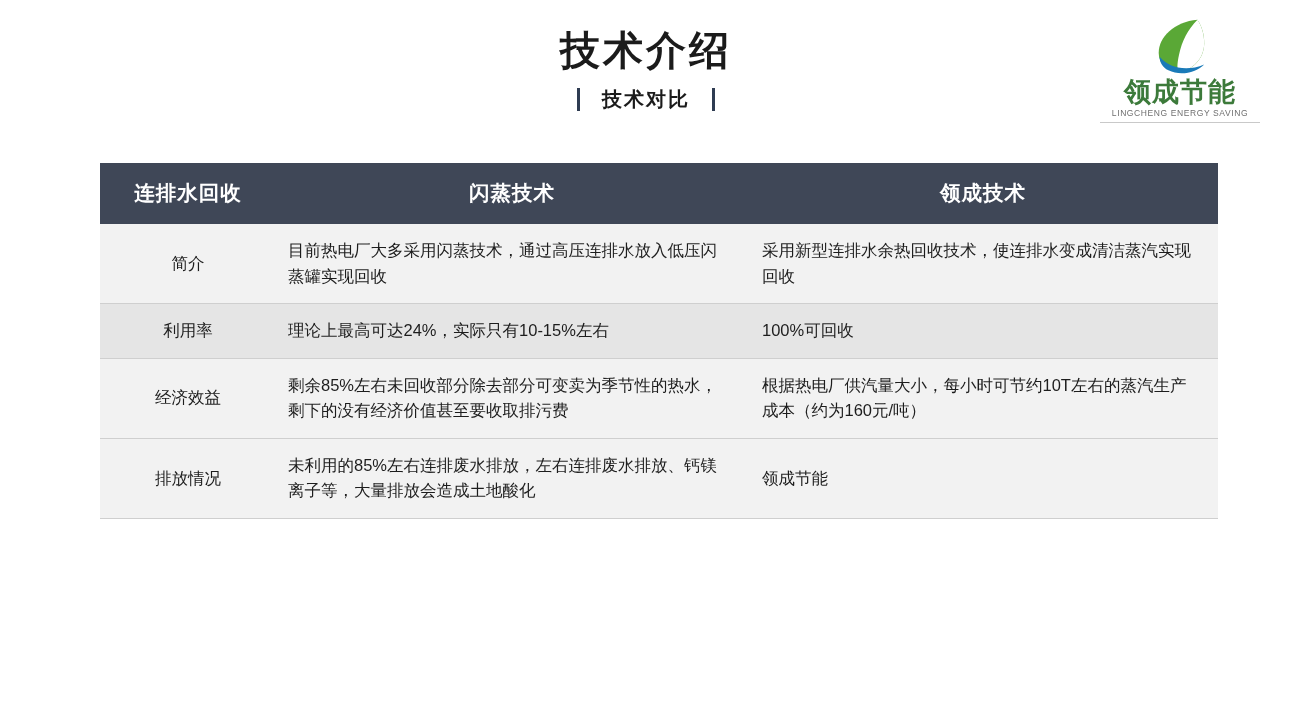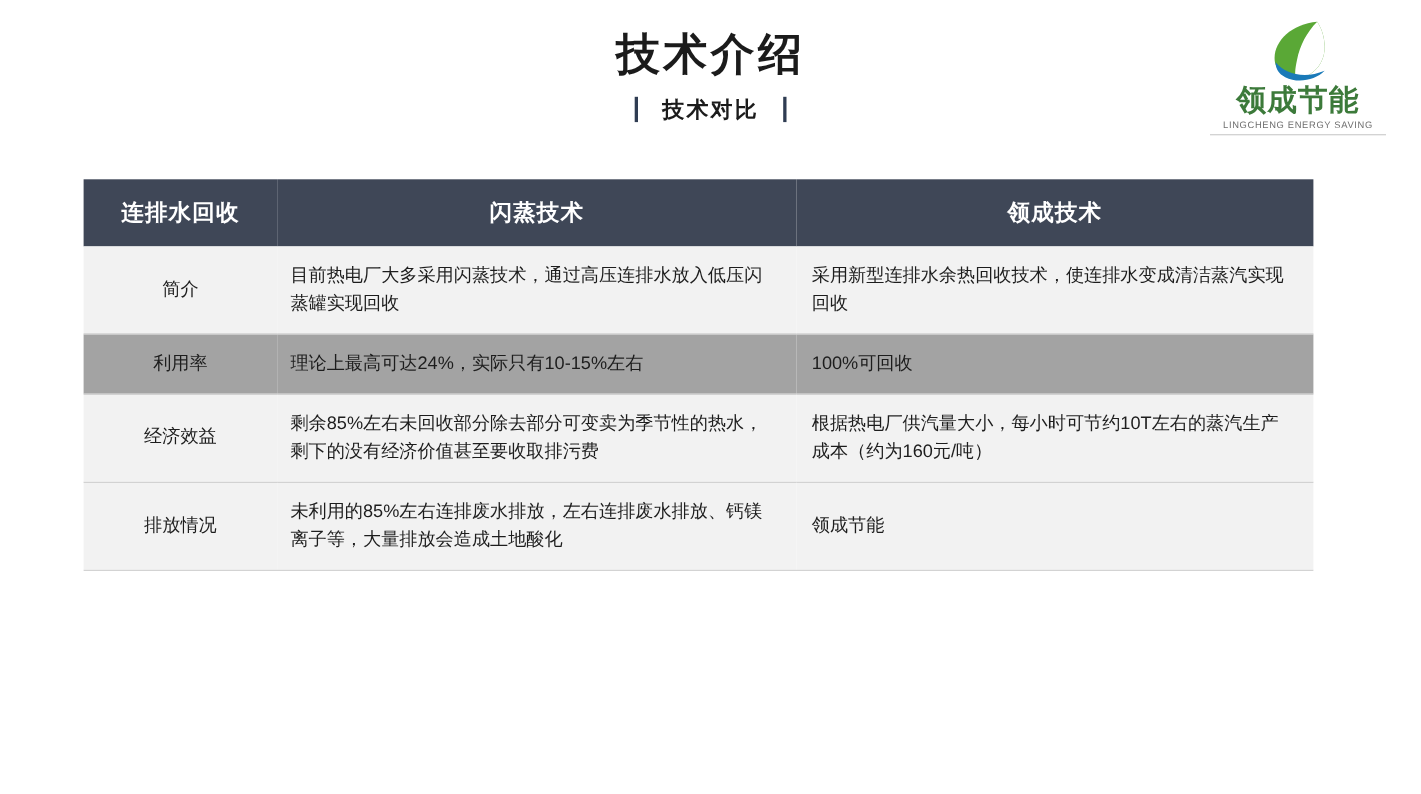--- a/index.html
+++ b/index.html
@@ -95,21 +95,21 @@
   }
   .logo-rule {
     margin-top: 4px;
     border-top: 1px solid #c9c9c9;
     width: 100%;
   }
 
   
   .table-wrap {
     position: absolute;
-    left: 76px;
+    left: 100px;
     top: 163px;
     width: 1118px;
   }
   table.cmp {
     width: 100%;
     border-collapse: collapse;
     table-layout: fixed;
   }
   table.cmp thead th {
     background: #3f4757;
@@ -137,21 +137,21 @@
   td.cell {
     padding: 14px 16px 14px 14px;
   }
   td.cell.first {
     padding-left: 12px;
   }
   tr.shaded td {
     background: #f2f2f2;
   }
   tr.plain td {
-    background: #a3a3a3;
+    background: #e5e5e5;
   }
   tr.sep td {
     border-top: 1px solid #cfcfcf;
   }
   .tbl-bottom-rule {
     border-top: 1px solid #cfcfcf;
     width: 100%;
   }
 </style>
 </head>

